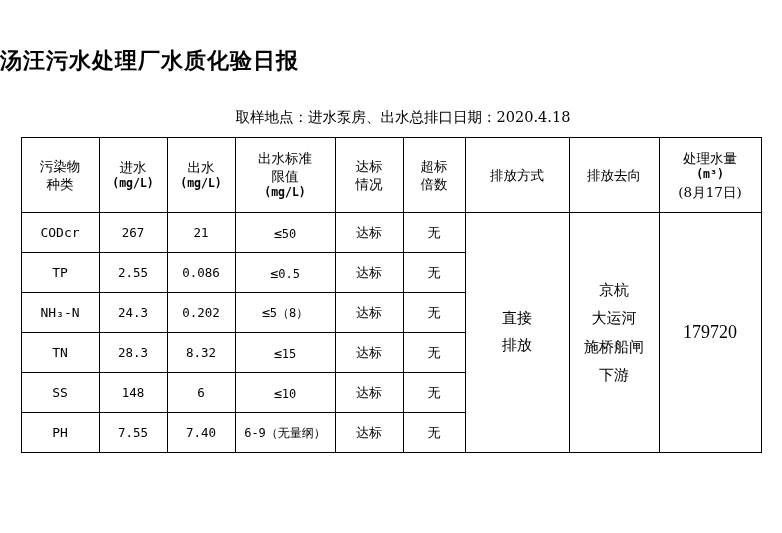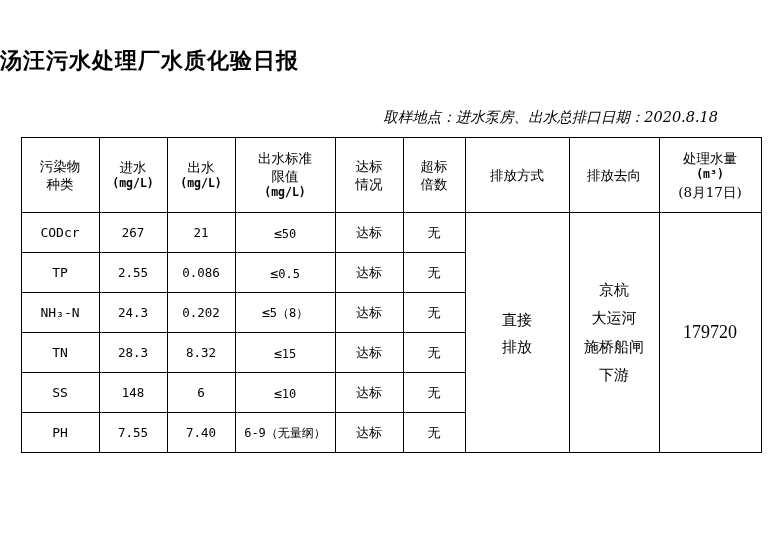--- a/index.html
+++ b/index.html
@@ -23,25 +23,24 @@
   .doc-title {
     text-align: left;
     font-size: 22px;
     font-weight: bold;
     letter-spacing: 1px;
     margin-top: 46px;
     font-family: "DejaVu Serif", "Liberation Serif", serif;
   }
   .meta-row {
     display: flex;
-    justify-content: flex-end;
+    justify-content: center;
     margin: 32px 34px 10px 88px;
     font-size: 14.5px;
     font-family: "DejaVu Serif", "Liberation Serif", serif;
-    font-style: italic;
   }
   .meta-left {
     white-space: nowrap;
   }
   .meta-right {
     white-space: nowrap;
     padding-right: 30px;
   }
   table.report {
     border-collapse: collapse;
@@ -91,21 +90,21 @@
     font-family: "DejaVu Sans Mono", "Liberation Mono", monospace;
     font-size: 12px;
   }
   .limit-cell .lim-sym {
     font-size: 13.5px;
   }
   .merged-mode {
     font-size: 15px;
     font-weight: bold;
     line-height: 1.8;
-    font-family: Liberation Sans, sans-serif;
+    font-family: Liberation Mono, monospace;
   }
   .merged-dest {
     font-size: 15px;
     font-weight: bold;
     line-height: 1.9;
     font-family: Liberation Serif, serif;
   }
   .merged-volume {
     font-size: 18px;
     font-weight: bold;
@@ -120,21 +119,21 @@
 </style>
 </head>
 <body>
 
 <div class="page">
 
   <div class="doc-title">汤汪污水处理厂水质化验日报</div>
 
   <div class="meta-row">
     <div class="meta-left">取样地点：进水泵房、出水总排口</div>
-    <div class="meta-right">日期：2020.8.18</div>
+    <div class="meta-right">日期：2020.4.18</div>
   </div>
 
   <table class="report">
     <colgroup>
       <col style="width:78px">
       <col style="width:68px">
       <col style="width:68px">
       <col style="width:100px">
       <col style="width:68px">
       <col style="width:62px">

